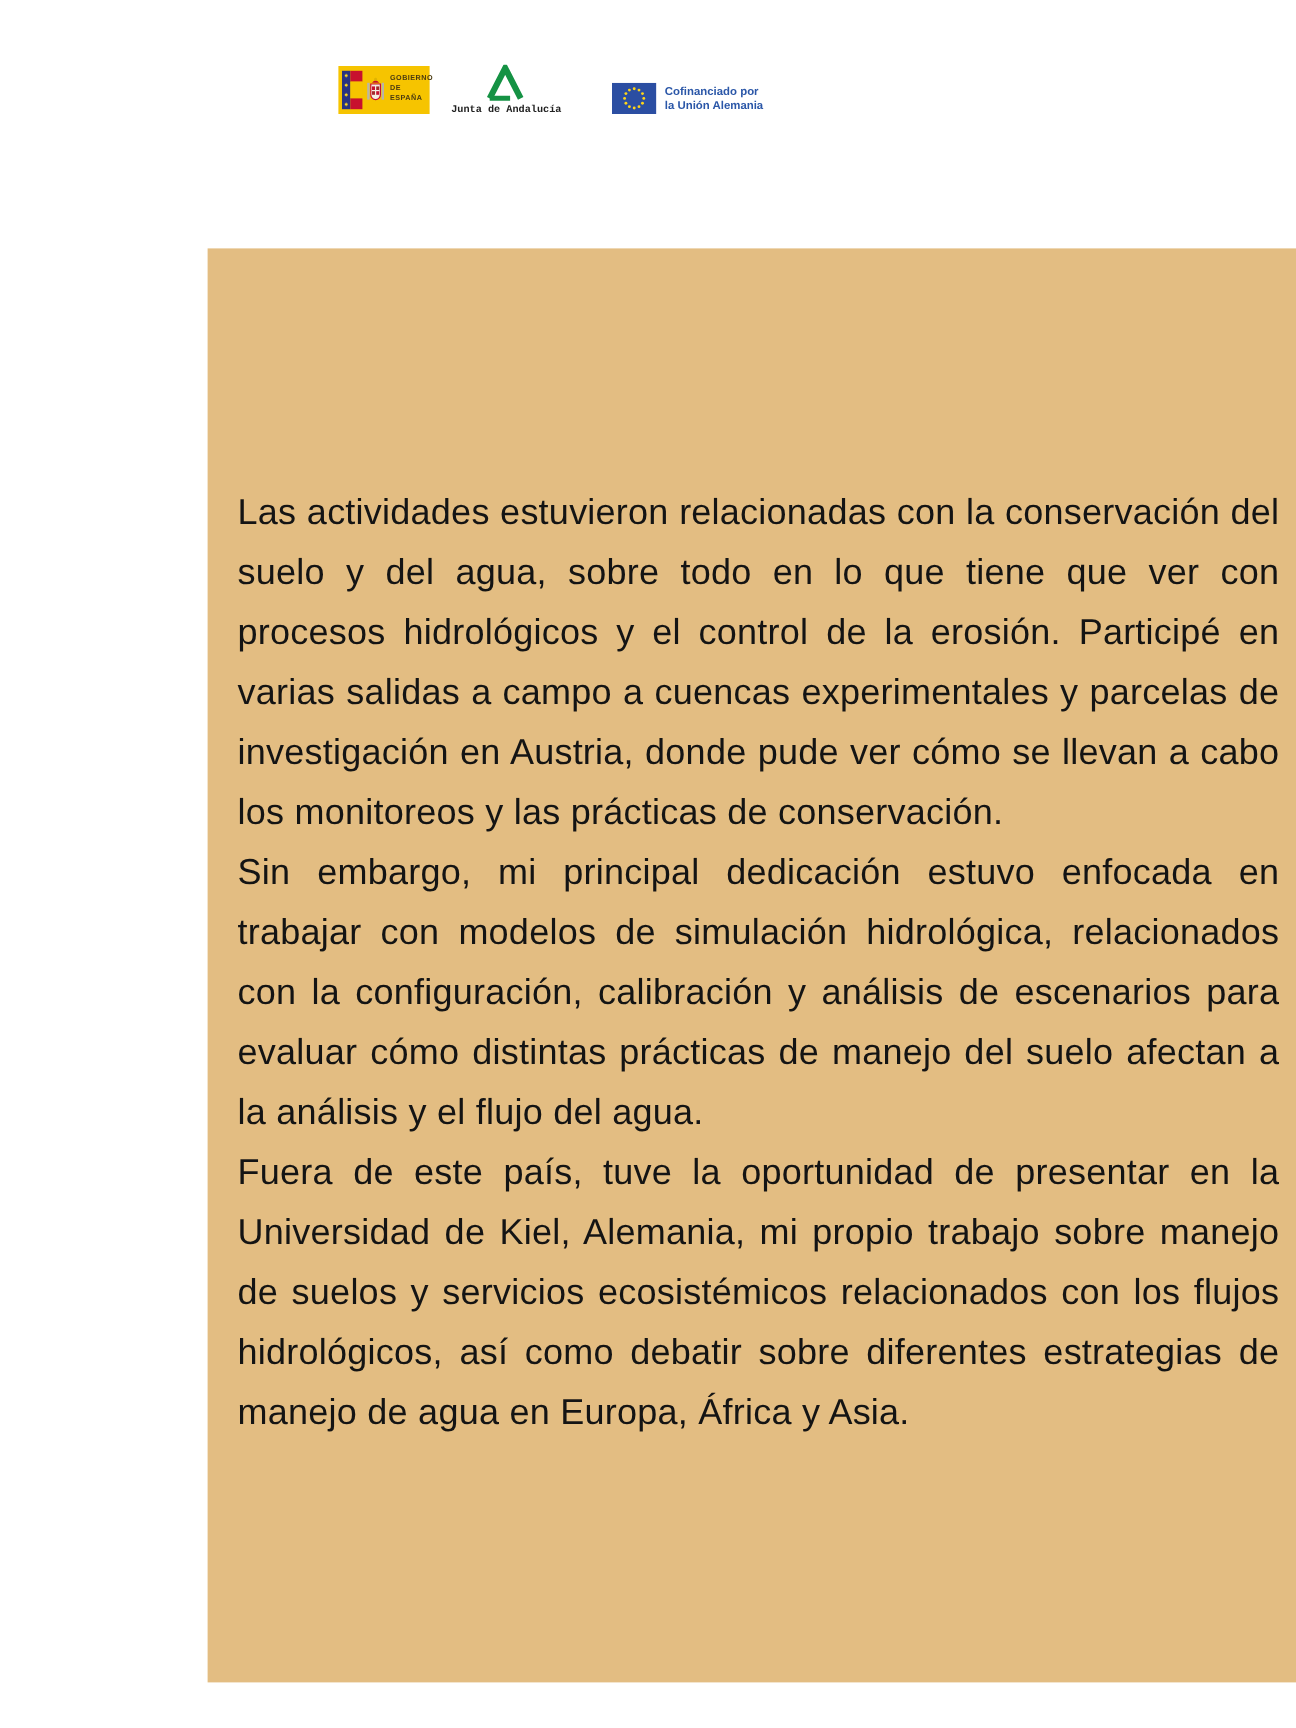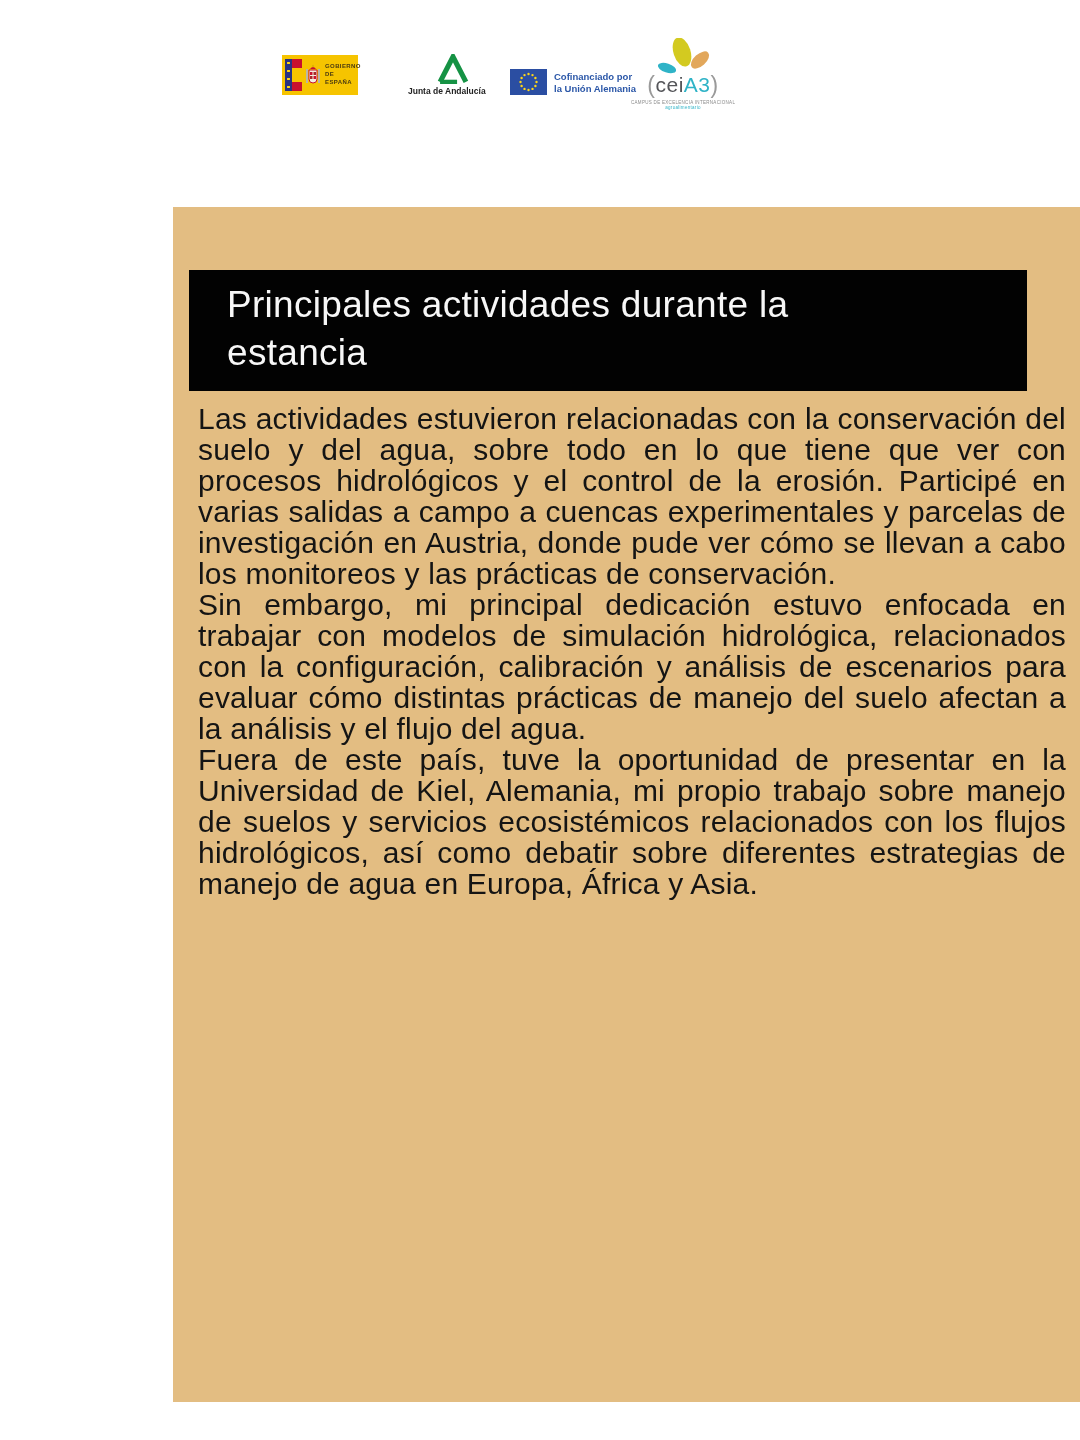--- a/index.html
+++ b/index.html
@@ -28,21 +28,21 @@
   }
   .spain-tricolor { width: 10px; height: 32px; display: flex; flex-direction: column; }
   .spain-tricolor .r { height: 9px; background: #c8102e; }
   .spain-tricolor .y { flex: 1; background: #f6c400; }
   .spain-arms { margin-left: 3px; flex: 0 0 auto; }
   .spain-text {
     margin-left: 4px; font-size: 6px; font-weight: 700; letter-spacing: 0.4px;
     color: #4a3a10; line-height: 1.3;
   }
 
-  .logo-junta { position: absolute; left: 408px; top: 54px; width: 90px; text-align: left; }
+  .logo-junta { position: absolute; left: 376px; top: 54px; width: 90px; text-align: left; font-family: Liberation Mono, monospace; }
   .junta-a-svg { display: block; margin: 0 auto; }
   .junta-label { margin-top: 2px; font-size: 8.5px; font-weight: 700; color: #222; white-space: nowrap; }
 
   .logo-eu { position: absolute; left: 510px; top: 69px; display: flex; align-items: flex-start; }
   .eu-flag { display: block; }
   .eu-text {
     margin-left: 7px; margin-top: 2px; font-size: 9.5px; font-weight: 700;
     color: #2b57a8; line-height: 1.25; white-space: nowrap;
   }
 
@@ -70,21 +70,21 @@
     background: #020202;
     color: #f7f7f7;
     display: flex; flex-direction: column; justify-content: center;
     padding: 0 130px 4px 38px;
     font-size: 37px; line-height: 1.28; font-weight: 400;
     letter-spacing: 0.3px;
   }
   .body-text {
     position: absolute; left: 25px; top: 196px;
     width: 868px;
-    font-size: 30px; line-height: 31px;
+    font-size: 30px; line-height: 50px;
     color: #141414;
     text-align: justify;
     letter-spacing: 0.2px;
   }
   .body-text p { margin: 0; }
 </style>
 </head>
 <body>
 
 <div class="logos-row">
@@ -140,37 +140,22 @@
         <circle cx="11.6" cy="9" r="1.2"></circle>
         <circle cx="14.5" cy="6.1" r="1.2"></circle>
       </g>
     </svg>
     <div class="eu-text">
       <div>Cofinanciado por</div>
       <div>la Unión Alemania</div>
     </div>
   </div>
 
-  <div class="logo-ceia3">
-    <svg class="ceia3-leaves" width="74" height="38" viewBox="0 0 74 38">
-      <ellipse cx="36" cy="14" rx="8.5" ry="15" fill="#d3ca20" transform="rotate(-18 36 14)"></ellipse>
-      <ellipse cx="54" cy="22" rx="6" ry="11" fill="#e2a75b" transform="rotate(48 54 22)"></ellipse>
-      <ellipse cx="21" cy="30" rx="4.5" ry="9.5" fill="#2fb3c7" transform="rotate(-72 21 30)"></ellipse>
-    </svg>
-    <div class="ceia3-word">
-      <span class="ceia3-paren">(</span><span class="ceia3-cei">cei</span><span class="ceia3-a3">A3</span><span class="ceia3-paren">)</span>
-    </div>
-    <div class="ceia3-tagline1">CAMPUS DE EXCELENCIA INTERNACIONAL</div>
-    <div class="ceia3-tagline2">agroalimentario</div>
-  </div>
 
 </div>
 
 <div class="panel">
-  <div class="title-banner">
-    <span>Principales actividades durante la estancia</span>
-  </div>
   <div class="body-text">
     <p>Las actividades estuvieron relacionadas con la conservación del suelo y del agua, sobre todo en lo que tiene que ver con procesos hidrológicos y el control de la erosión. Participé en varias salidas a campo a cuencas experimentales y parcelas de investigación en Austria, donde pude ver cómo se llevan a cabo los monitoreos y las prácticas de conservación.</p>
     <p>Sin embargo, mi principal dedicación estuvo enfocada en trabajar con modelos de simulación hidrológica, relacionados con la configuración, calibración y análisis de escenarios para evaluar cómo distintas prácticas de manejo del suelo afectan a la análisis y el flujo del agua.</p>
     <p>Fuera de este país, tuve la oportunidad de presentar en la Universidad de Kiel, Alemania, mi propio trabajo sobre manejo de suelos y servicios ecosistémicos relacionados con los flujos hidrológicos, así como debatir sobre diferentes estrategias de manejo de agua en Europa, África y Asia.</p>
   </div>
 </div>
 
 </body></html>

